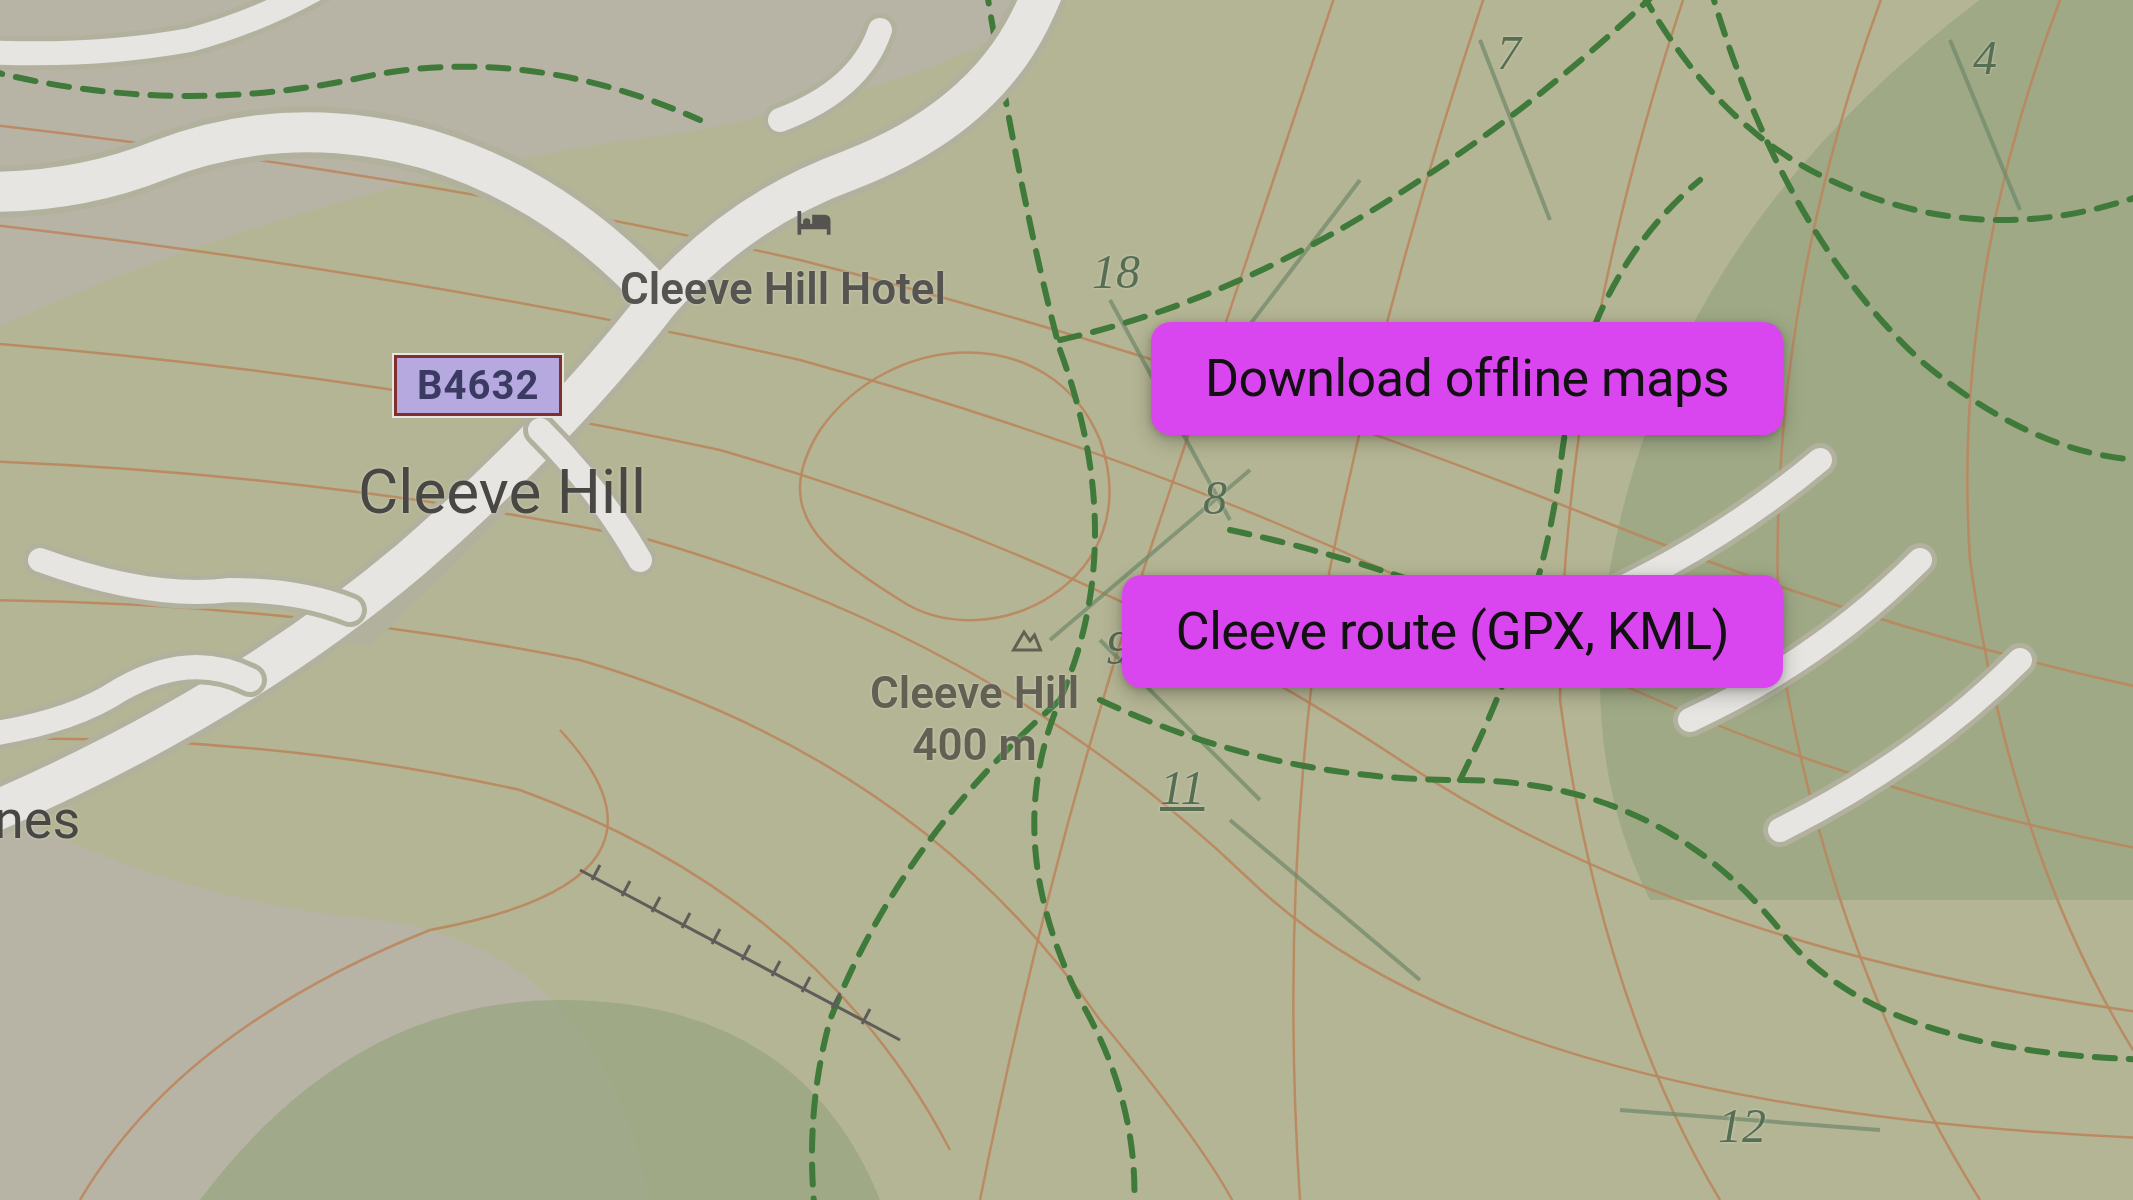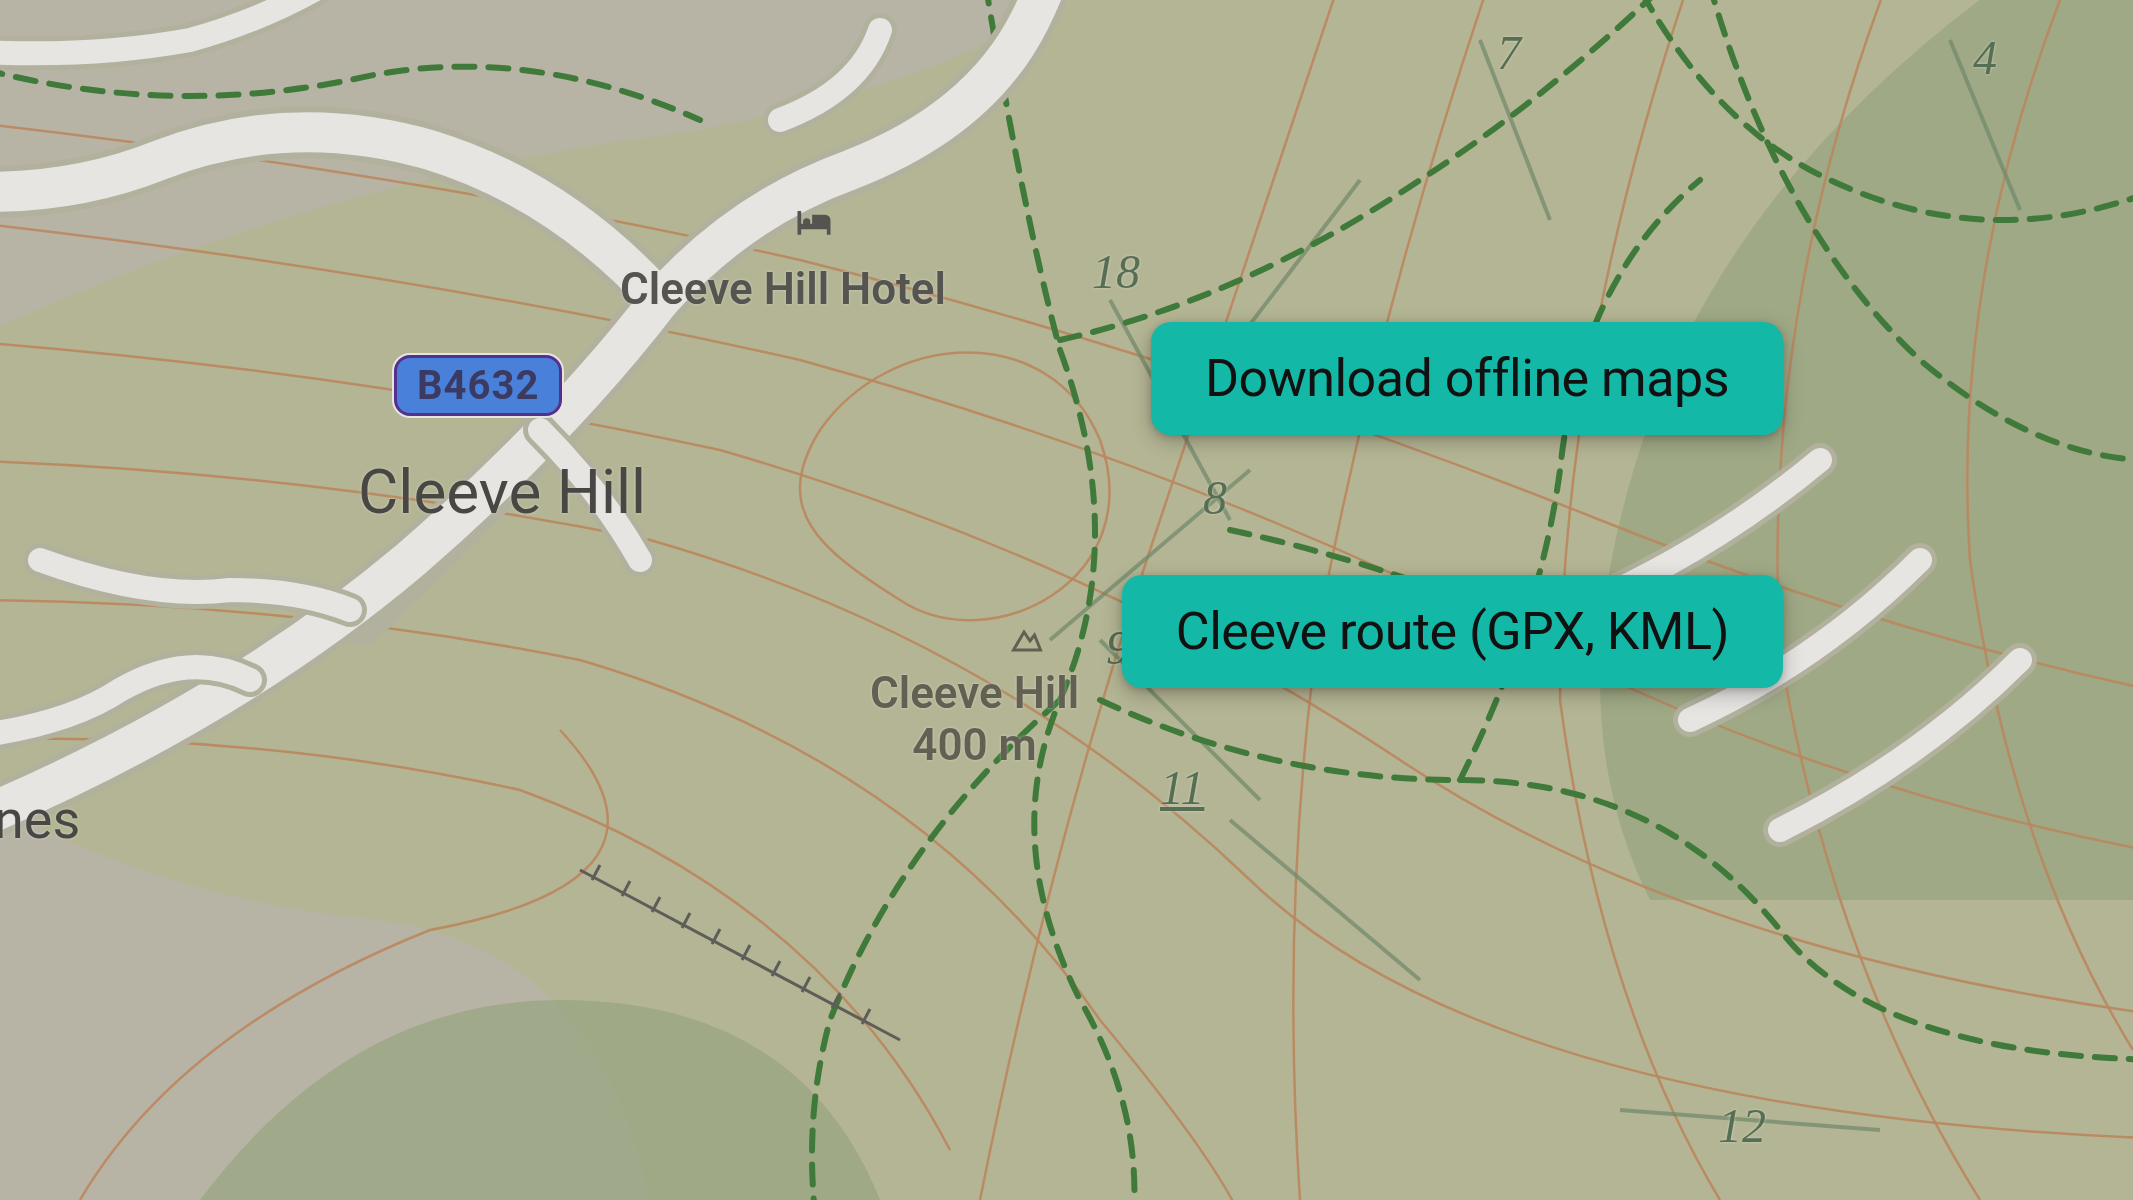--- a/index.html
+++ b/index.html
@@ -64,23 +64,23 @@
     font-family: Georgia, "Times New Roman", serif;
     font-style: italic;
     font-size: 48px;
     color: #4c6b4c;
   }
 
   .road-shield {
     position: absolute;
     left: 394px;
     top: 355px;
-    border: 3px solid #4c1d95;
-    border-radius: 16px;
-    background: #3b82f6;
+    border: 3px solid #7f1d1d;
+    border-radius: 0;
+    background: #c4b5fd;
     color: #2a2a60;
     font-weight: 700;
     font-size: 40px;
     padding: 4px 20px;
     letter-spacing: 1px;
     box-shadow: 0 0 0 2px #fff;
   }
 
   
   .icon {
@@ -103,21 +103,21 @@
     position: absolute;
     right: 350px;
     top: 322px;
     display: flex;
     flex-direction: column;
     align-items: flex-end;
     gap: 140px;
     z-index: 50;
   }
   .action-btn {
-    background: #14b8a6;
+    background: #d946ef;
     border-radius: 20px;
     padding: 26px 54px;
     font-size: 52px;
     color: #111;
     font-weight: 400;
     box-shadow: 0 6px 20px rgba(0,0,0,0.25), 0 2px 6px rgba(0,0,0,0.15);
     cursor: pointer;
     white-space: nowrap;
     letter-spacing: -0.5px;
   }

